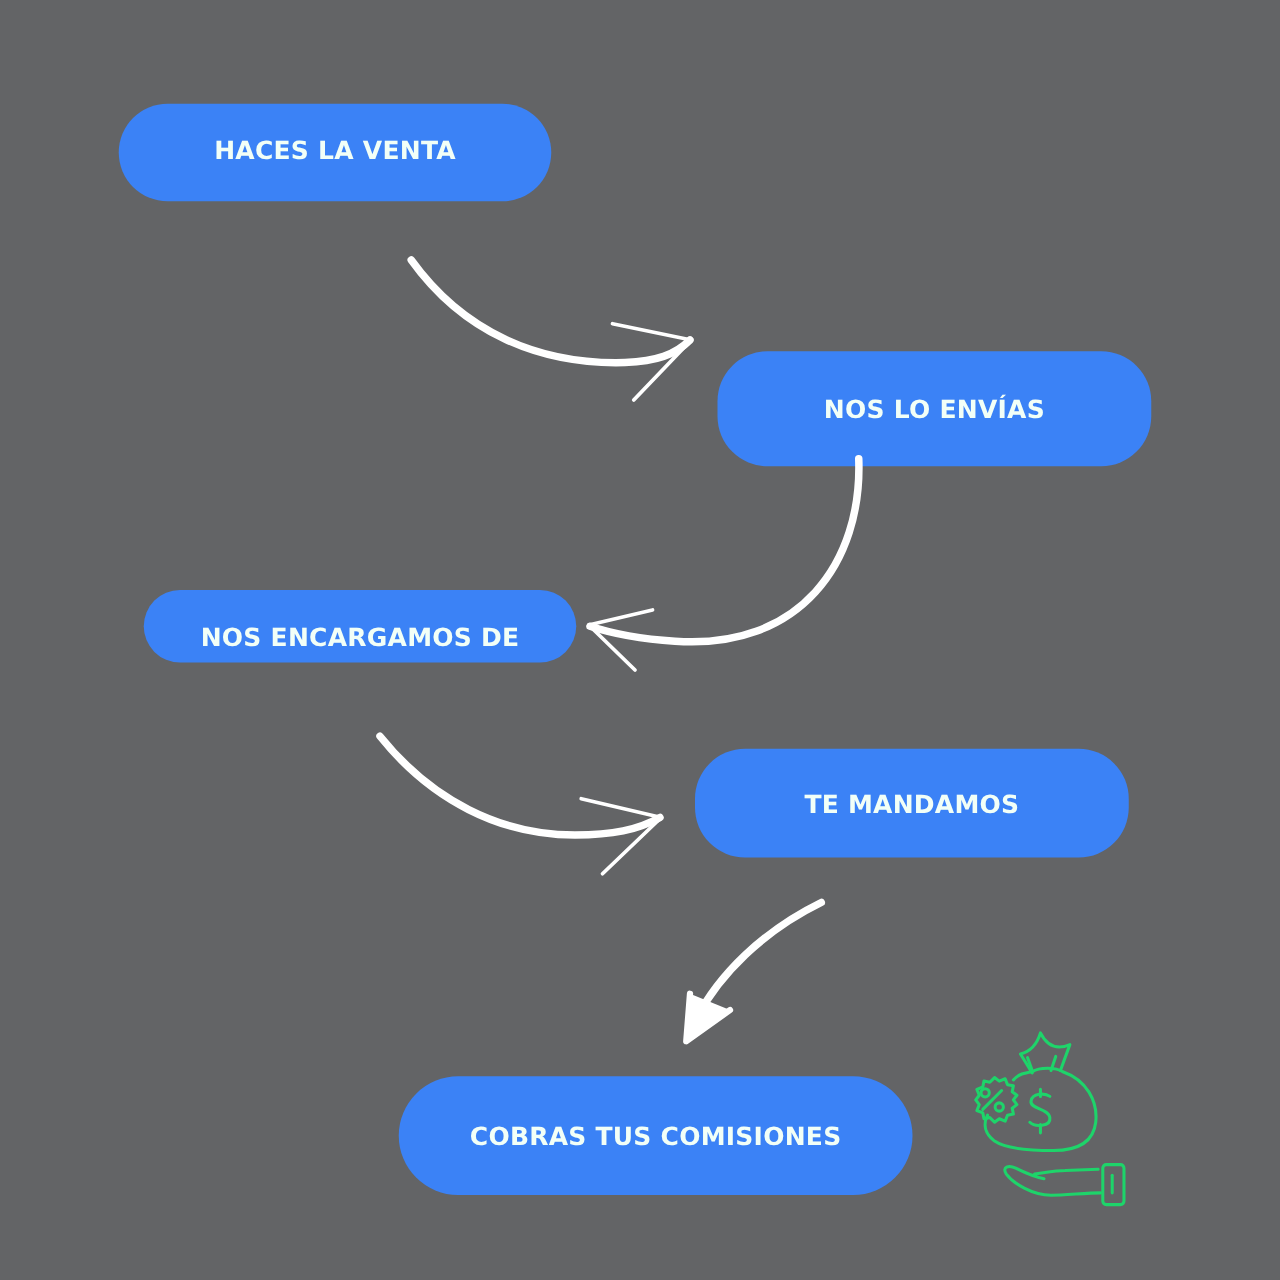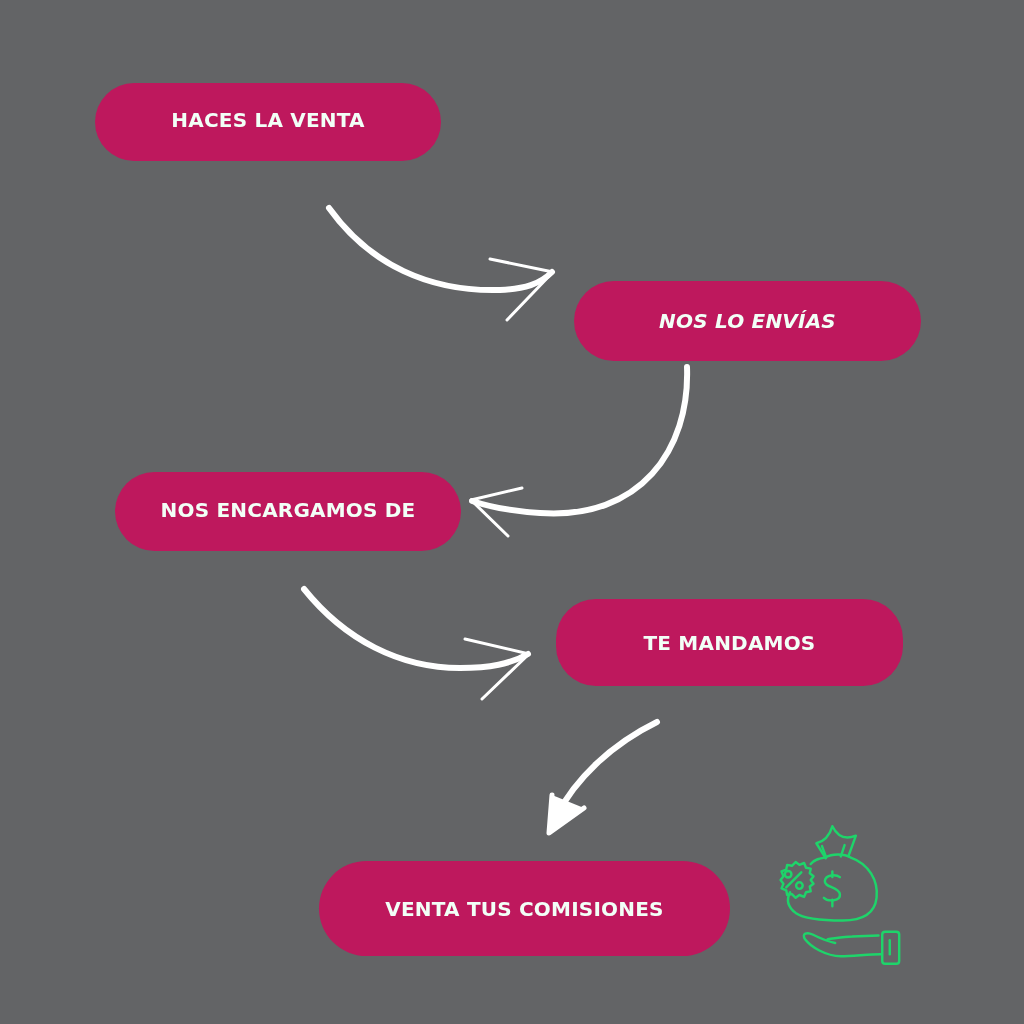--- a/index.html
+++ b/index.html
@@ -3,30 +3,30 @@
   <meta charset="utf-8">
   <style>
     html, body { margin: 0; padding: 0; }
     body {
       width: 1024px; height: 1024px; position: relative; overflow: hidden;
       background: #636466;
       font-family: "DejaVu Sans", "Liberation Sans", sans-serif;
     }
     .pill {
       position: absolute; box-sizing: border-box;
-      background: #be185d; border-radius: 40px;
+      background: #3b82f6; border-radius: 40px;
       display: flex; align-items: center; justify-content: center;
       text-align: center; color: #f2fff7;
       font-weight: bold; font-size: 20px; line-height: 32px;
       letter-spacing: 0.2px;
     }
     .pill span { display: block; }
     #pill-1 { left: 95px;  top: 83px;  width: 346px; height: 78px; padding-bottom: 4px; }
-    #pill-2 { left: 574px; top: 281px; width: 347px; height: 80px; font-style: italic; }
-    #pill-3 { left: 115px; top: 472px; width: 346px; height: 79px; padding-bottom: 4px; }
+    #pill-2 { left: 574px; top: 281px; width: 347px; height: 92px; }
+    #pill-3 { left: 115px; top: 472px; width: 346px; height: 58px; padding-bottom: 4px; align-items: flex-end; }
     #pill-4 { left: 556px; top: 599px; width: 347px; height: 87px; }
     #pill-5 { left: 319px; top: 861px; width: 411px; height: 95px; border-radius: 48px; }
     .arrows { position: absolute; left: 0; top: 0; width: 1024px; height: 1024px; pointer-events: none; }
     .icon { position: absolute; left: 758px; top: 815px; width: 160px; height: 160px; }
   </style>
 </head>
 <body>
 
 <div class="pill" id="pill-1">
   <span>HACES LA VENTA</span>
@@ -42,21 +42,21 @@
   </div>
 </div>
 
 <div class="pill" id="pill-4">
   <div>
     <span>TE MANDAMOS</span>
   </div>
 </div>
 
 <div class="pill" id="pill-5">
-  <span>VENTA TUS COMISIONES</span>
+  <span>COBRAS TUS COMISIONES</span>
 </div>
 
 <svg class="arrows" viewBox="0 0 1024 1024">
   <g fill="none" stroke="#ffffff" stroke-linecap="round" stroke-linejoin="round">
 
     <g>
       <path d="M329 208 C 370 265, 430 292, 500 290 C 525 289, 540 284, 552 272" stroke-width="6"></path>
       <path d="M490 259 L 553 272 L 507 320" stroke-width="3"></path>
     </g>
 

